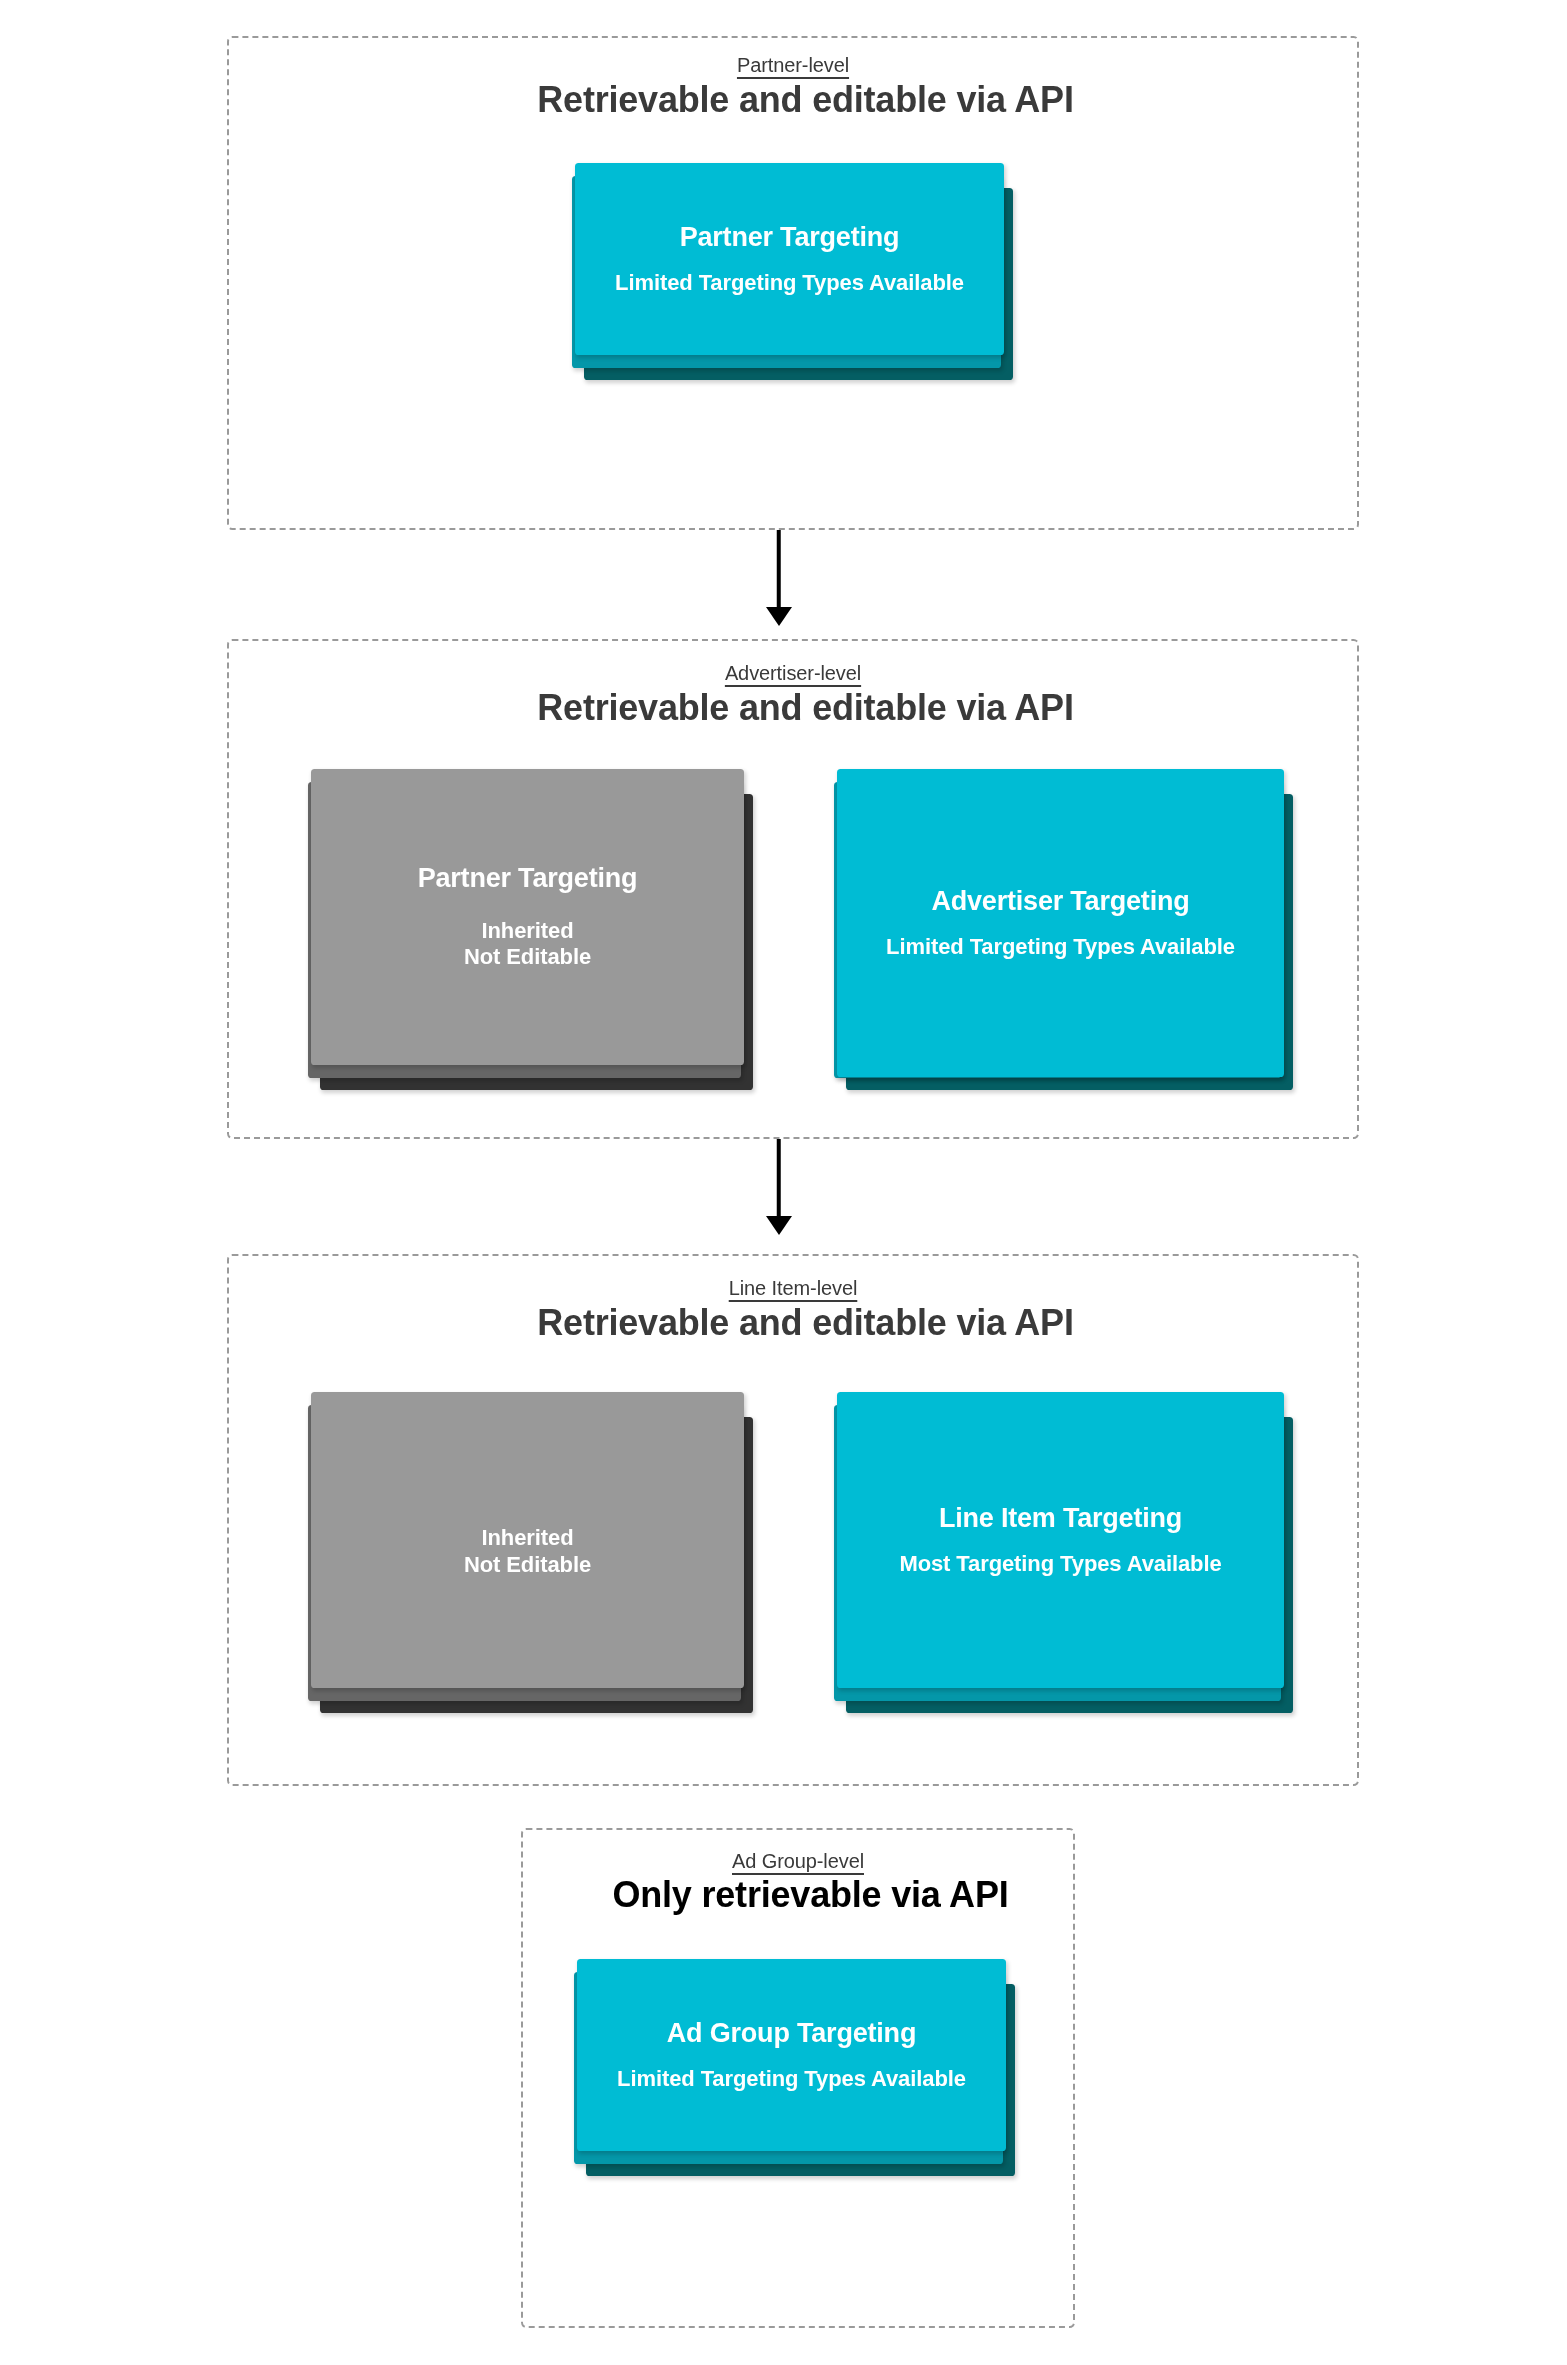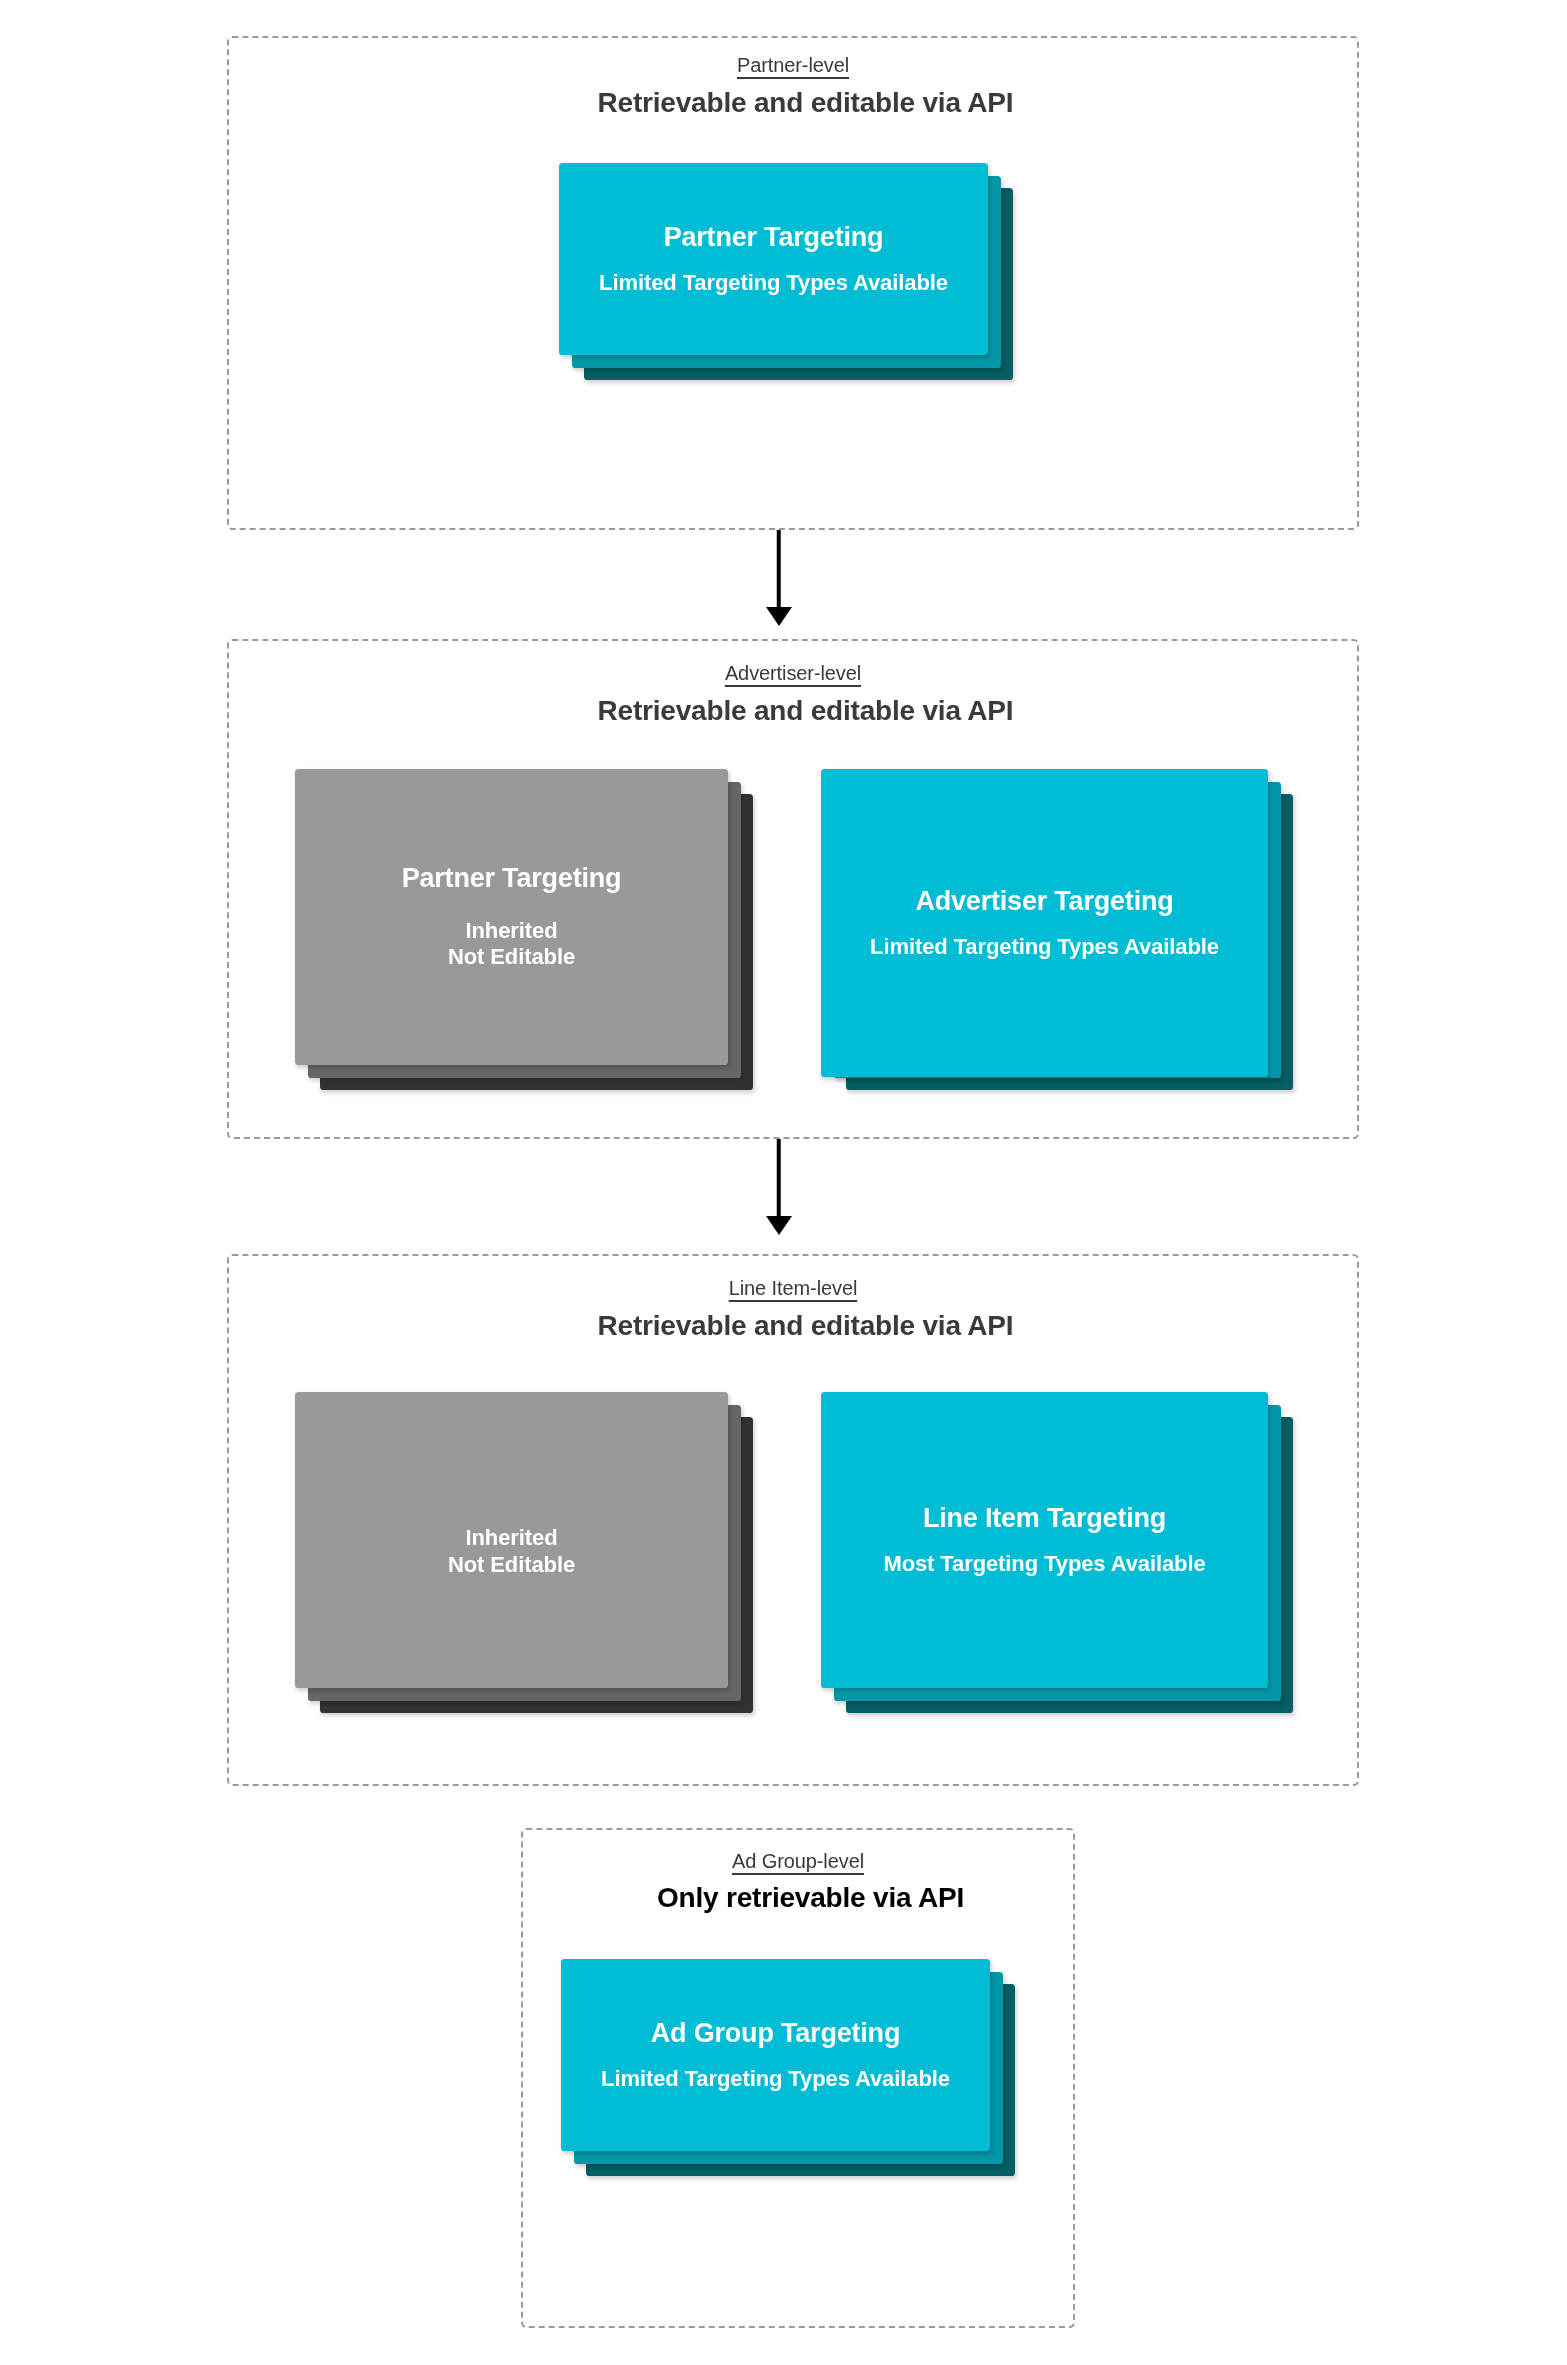--- a/index.html
+++ b/index.html
@@ -40,44 +40,44 @@
     display: inline-block;
     font-size: 20px;
     font-weight: 400;
     color: #3a3a3a;
     text-decoration: underline;
     text-underline-offset: 4.5px;
     letter-spacing: -0.1px;
   }
   .level-status {
     display: block;
-    font-size: 28px;
+    font-size: 36px;
     font-weight: 700;
     color: #3a3a3a;
-    margin-top: 8px;
+    margin-top: 1px;
     letter-spacing: -0.2px;
     padding-left: 25px;
   }
   .level-status.alert {
     color: #000000;
   }
 
   
   .stack {
     position: absolute;
   }
   .stack .layer {
     position: absolute;
     border-radius: 3.6px;
     box-shadow: 1.8px 2.7px 4.5px rgba(0,0,0,0.18);
     box-sizing: border-box;
   }
   .stack .layer-back  { left: 25px; top: 25px; }
   .stack .layer-mid   { left: 12.5px; top: 12.5px; }
-  .stack .layer-front { left: 0;    top: 0;   }
+  .stack .layer-front { left: 16px;    top: 0;   }
 
   .layer-front {
     display: flex;
     flex-direction: column;
     align-items: center;
     justify-content: center;
     text-align: center;
     padding: 9px 16px;
   }
 

